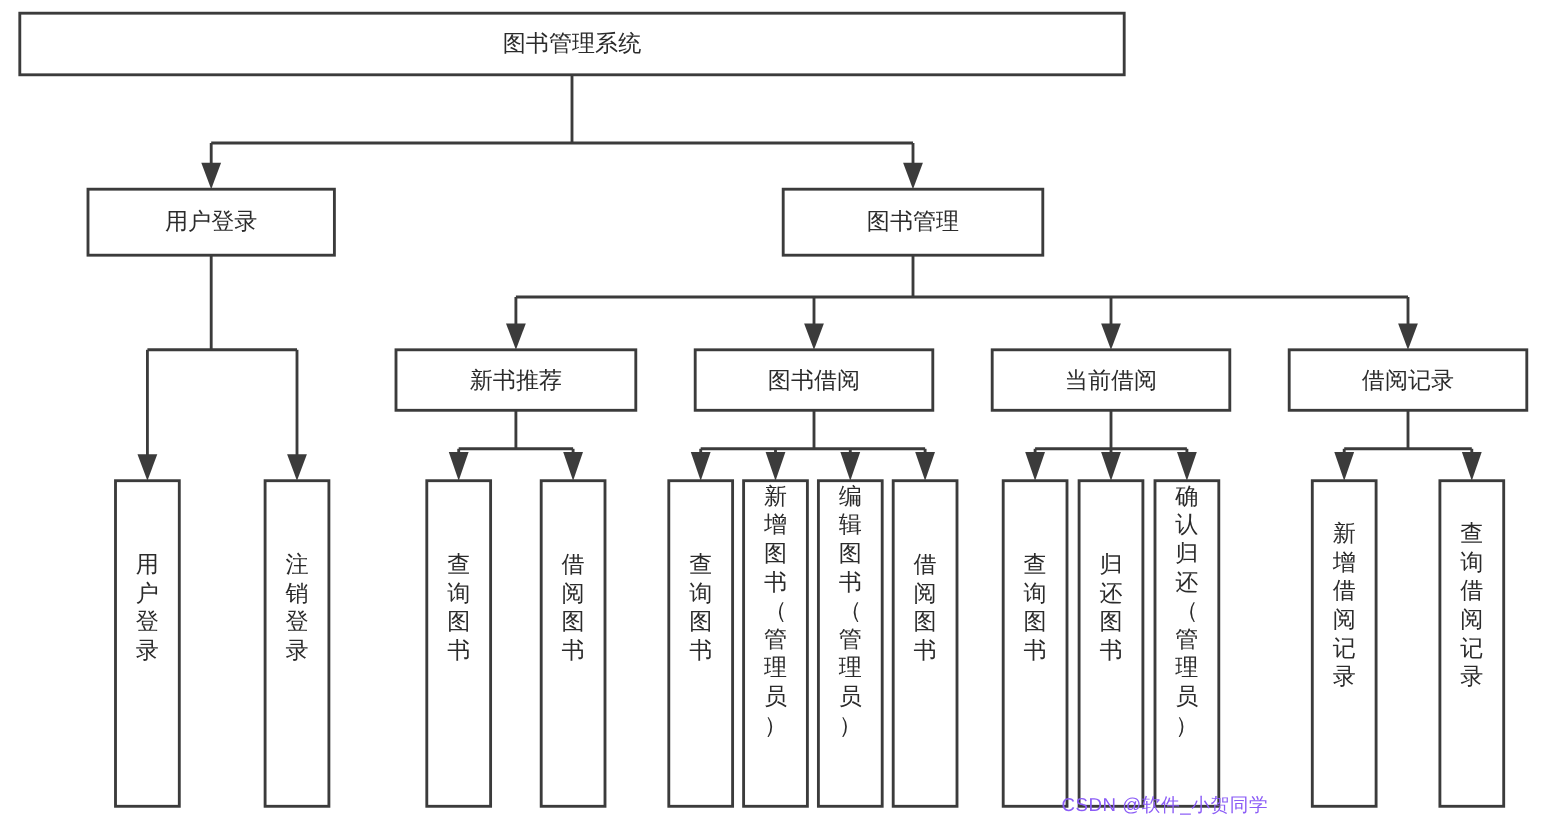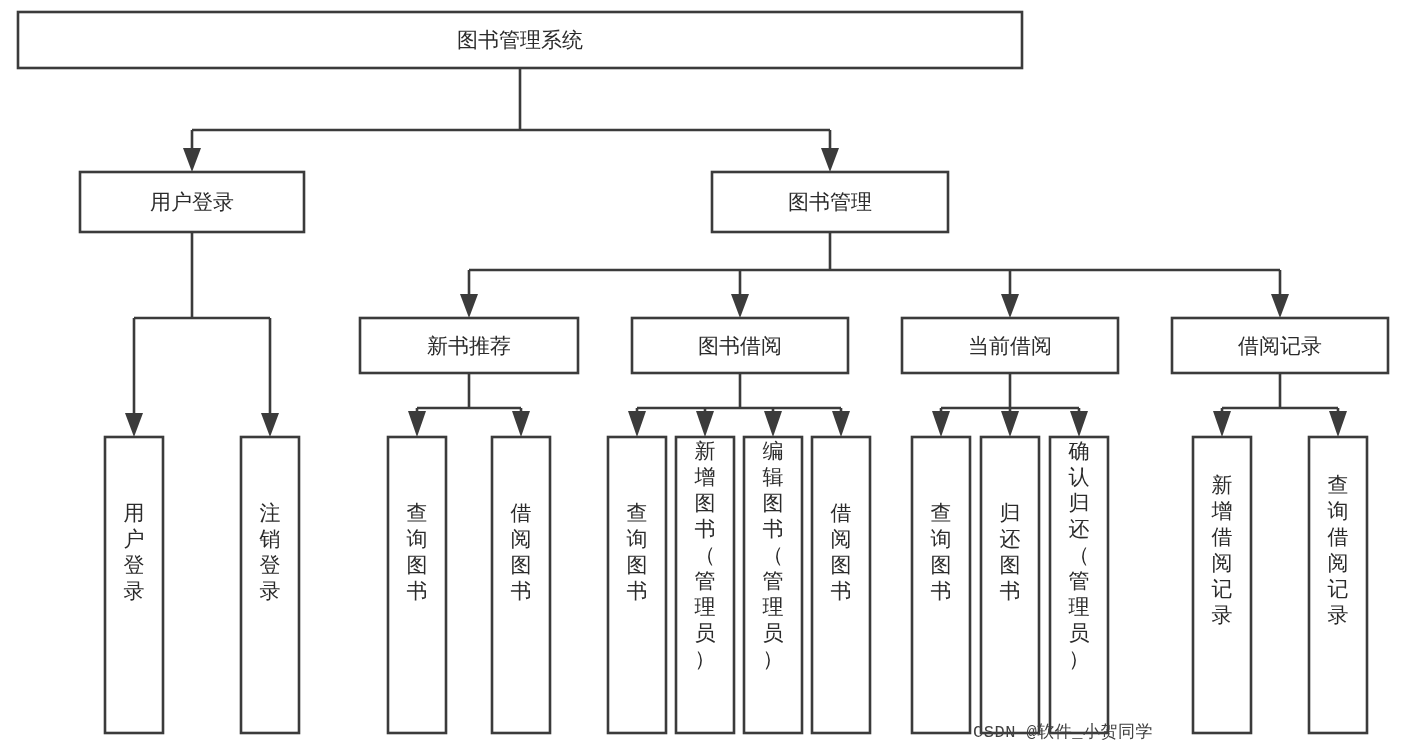--- a/index.html
+++ b/index.html
@@ -51,23 +51,23 @@
   .node-label-v {
     fill: #2b2b2b;
     font-family: "Liberation Sans", "DejaVu Sans", sans-serif;
     font-size: 21px;
     text-anchor: middle;
   }
   .watermark {
     position: absolute;
     right: 8px;
     bottom: 4px;
-    font-family: Liberation Mono, monospace;
+    font-family: Liberation Sans, sans-serif;
     font-size: 17px;
-    color: #404040;
+    color: #8b5cf6;
     letter-spacing: 0.5px;
     white-space: nowrap;
     user-select: none;
   }
 </style>
 </head>
 <body>
 
 <div id="diagram-root">
 

